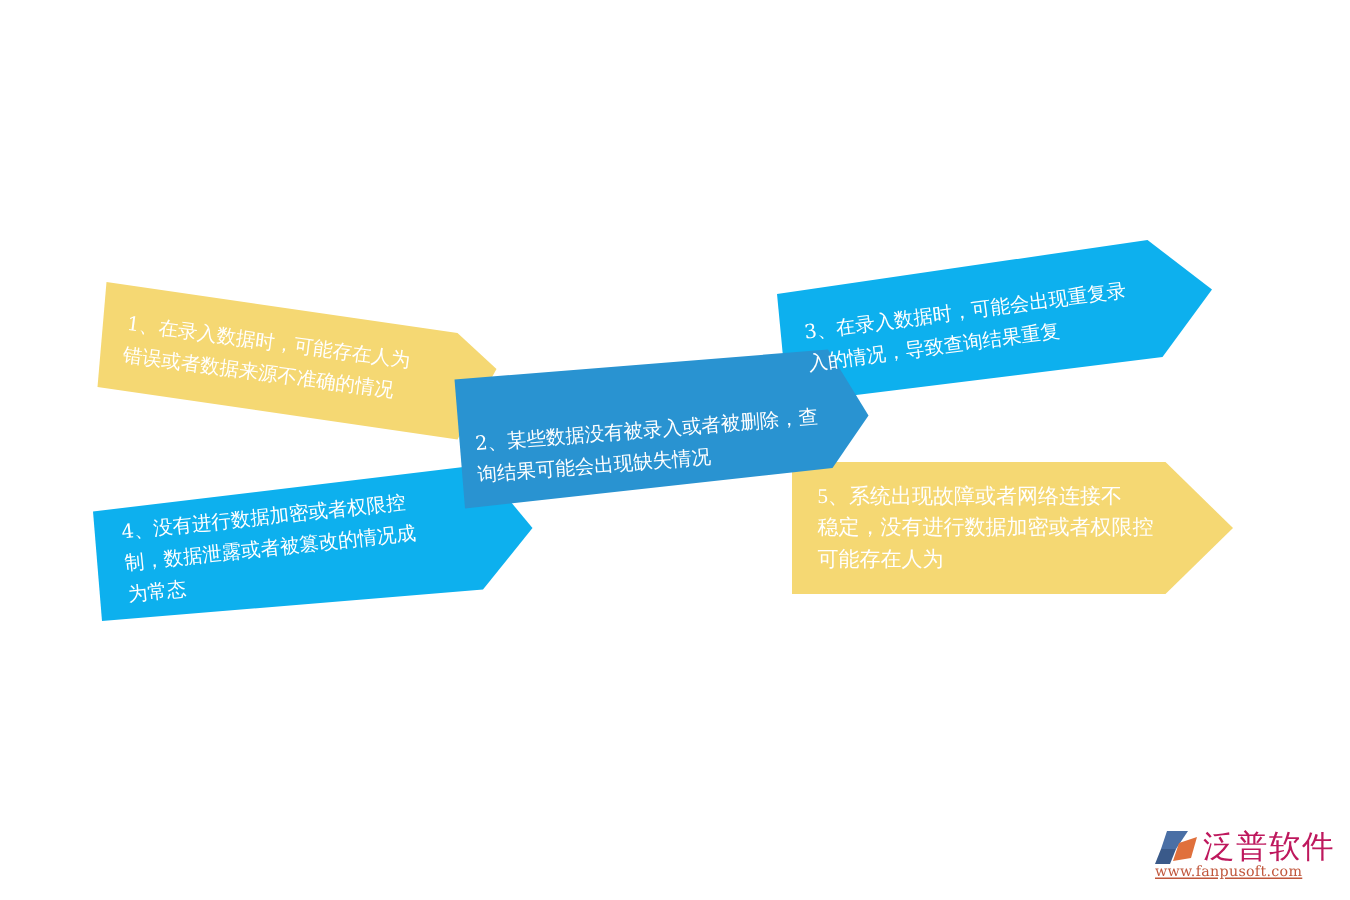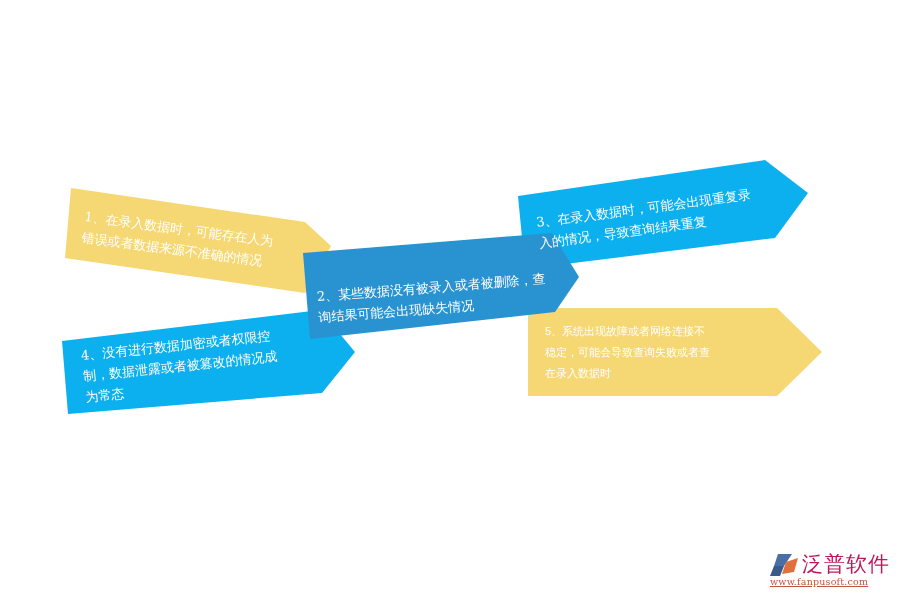--- a/index.html
+++ b/index.html
@@ -22,22 +22,22 @@
     .label {
       position: absolute;
       color: #ffffff;
       font-size: 13px;
       line-height: 21px;
       transform-origin: 0 0;
       white-space: nowrap;
     }
     .label .line { display: block; }
     .label.sans {
-      font-family: Liberation Sans, sans-serif;
-      font-size: 11px;
+      font-family: Liberation Serif, serif;
+      font-size: 14px;
       line-height: 21px;
     }
     #logo {
       position: absolute;
       left: 768px;
       top: 552px;
       width: 125px;
       height: 40px;
     }
     #logo .logo-text {
@@ -92,22 +92,22 @@
 </div>
 
 <div class="label" style="left:80px; top:345px; transform: rotate(-6deg);">
   <span class="line">4、没有进行数据加密或者权限控</span>
   <span class="line">制，数据泄露或者被篡改的情况成</span>
   <span class="line">为常态</span>
 </div>
 
 <div class="label sans" style="left:545px; top:321px;">
   <span class="line">5、系统出现故障或者网络连接不</span>
-  <span class="line">稳定，可能会导致查询失败或者查</span>
-  <span class="line">在录入数据时</span>
+  <span class="line">稳定，没有进行数据加密或者权限控</span>
+  <span class="line">可能存在人为</span>
 </div>
 
 <div class="label" style="left:316px; top:286px; transform: rotate(-4.5deg);">
   <span class="line">2、某些数据没有被录入或者被删除，查</span>
   <span class="line">询结果可能会出现缺失情况</span>
 </div>
 
 <div id="logo">
   <svg width="30" height="24" viewBox="0 0 30 24">
     <polygon points="8,0 22,0 14,12 4,12" fill="#4a6fa5"></polygon>

